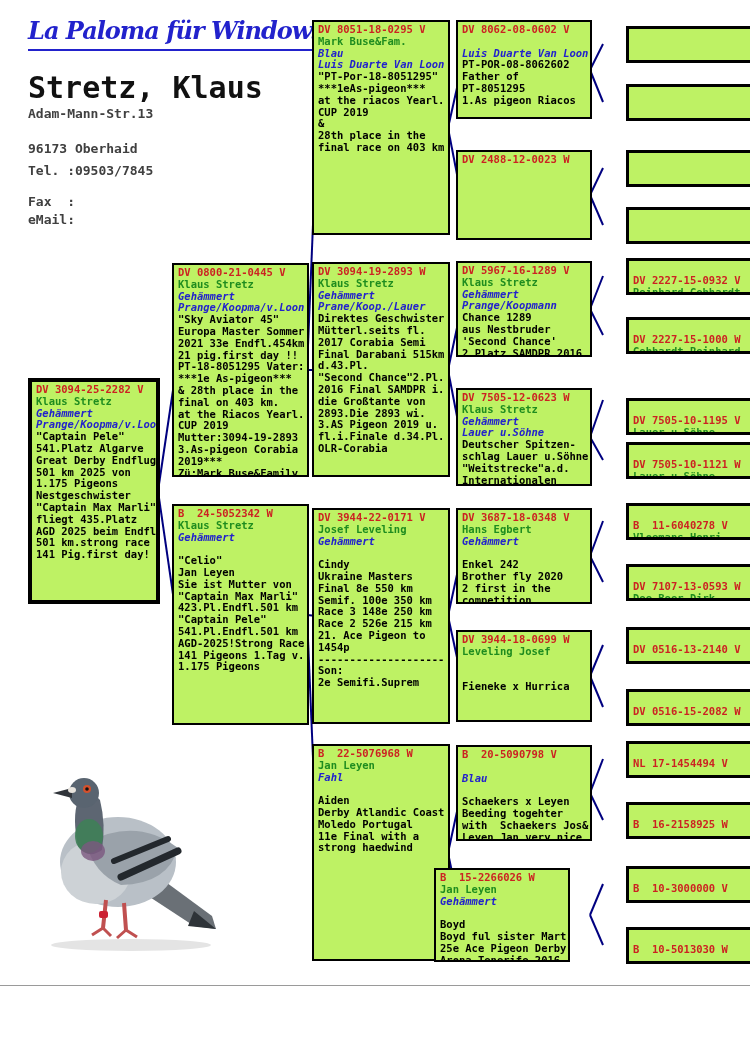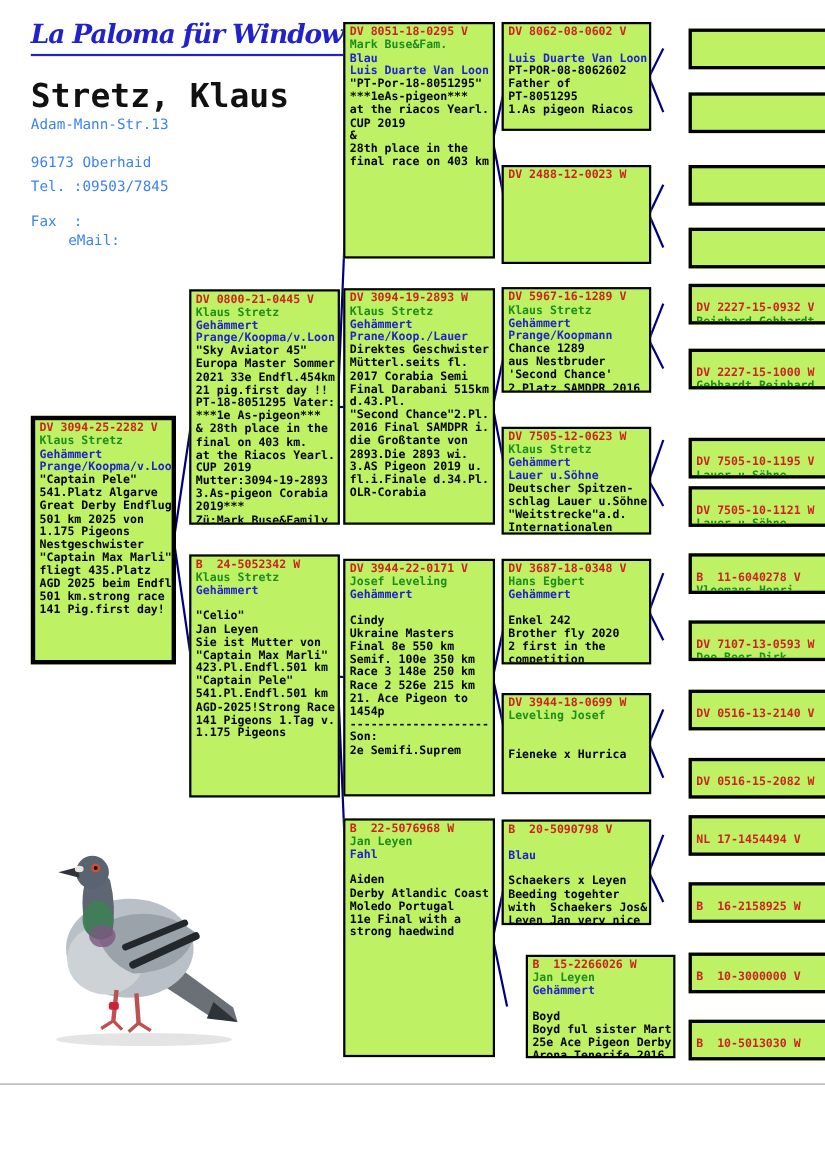--- a/index.html
+++ b/index.html
@@ -13,35 +13,35 @@
   }
   .app-title{
     position:absolute;left:28px;top:16px;width:284px;
     font-family:"DejaVu Serif", serif;font-style:italic;font-weight:bold;
     font-size:24px;color:var(--blue);letter-spacing:-1px;
     border-bottom:2px solid var(--blue);padding-bottom:4px;white-space:nowrap;
   }
   .breeder-name{
     position:absolute;left:28px;top:70px;font-size:30px;font-weight:bold;color:#111;white-space:pre;
   }
-  .hline{position:absolute;left:28px;font-size:13px;font-weight:normal;color:#3b82f6;white-space:pre;}
-  .street{top:106px;} .city{top:141px;} .tel{top:163px;} .fax{top:194px;} .email{top:212px;margin-left:34px;}
+  .hline{position:absolute;left:28px;font-size:13px;font-weight:bold;color:#404040;white-space:pre;}
+  .street{top:106px;} .city{top:141px;} .tel{top:163px;} .fax{top:194px;} .email{top:212px;}
   .connectors{position:absolute;left:0;top:0;z-index:0;}
   .pbox{
     position:absolute;z-index:1;background:#bef264;border:2px solid #000;
     padding:2px 0 0 4px;box-sizing:border-box;overflow:hidden;
   }
   .pbox.main{border-width:4px;}
   .pbox.g5{border-width:3px;padding-top:14px;margin-left:28px;}
   .ln{
     font-size:10.5px;line-height:11.8px;font-weight:bold;color:#000;white-space:pre;
   }
   .ln.r{color:var(--red);}
   .ln.g{color:var(--green);}
-  .ln.b{color:var(--blue);}
+  .ln.b{color:var(--blue);font-style:italic;}
   .ln.k{color:#000;}
   .bottom-rule{
     position:absolute;left:0;top:985px;width:750px;height:0;
     border-top:1px solid #9a9a9a;z-index:0;
   }
   .pigeon{position:absolute;left:26px;top:748px;z-index:1;}
 </style>
 </head>
 <body>
 
@@ -255,21 +255,21 @@
 <div class="pbox" style="left:456px;top:745px;width:136px;height:96px">
     <div class="ln r">B  20-5090798 V</div>
     <div class="ln k">&nbsp;</div>
     <div class="ln b">Blau</div>
     <div class="ln k">&nbsp;</div>
     <div class="ln k">Schaekers x Leyen</div>
     <div class="ln k">Beeding togehter</div>
     <div class="ln k">with  Schaekers Jos&amp;</div>
     <div class="ln k">Leyen Jan very nice</div>
   </div>
-<div class="pbox" style="left:478px;top:868px;width:136px;height:94px">
+<div class="pbox" style="left:434px;top:868px;width:136px;height:94px">
     <div class="ln r">B  15-2266026 W</div>
     <div class="ln g">Jan Leyen</div>
     <div class="ln b">Gehämmert</div>
     <div class="ln k">&nbsp;</div>
     <div class="ln k">Boyd</div>
     <div class="ln k">Boyd ful sister Mart</div>
     <div class="ln k">25e Ace Pigeon Derby</div>
     <div class="ln k">Arona Tenerife 2016</div>
   </div>
 

